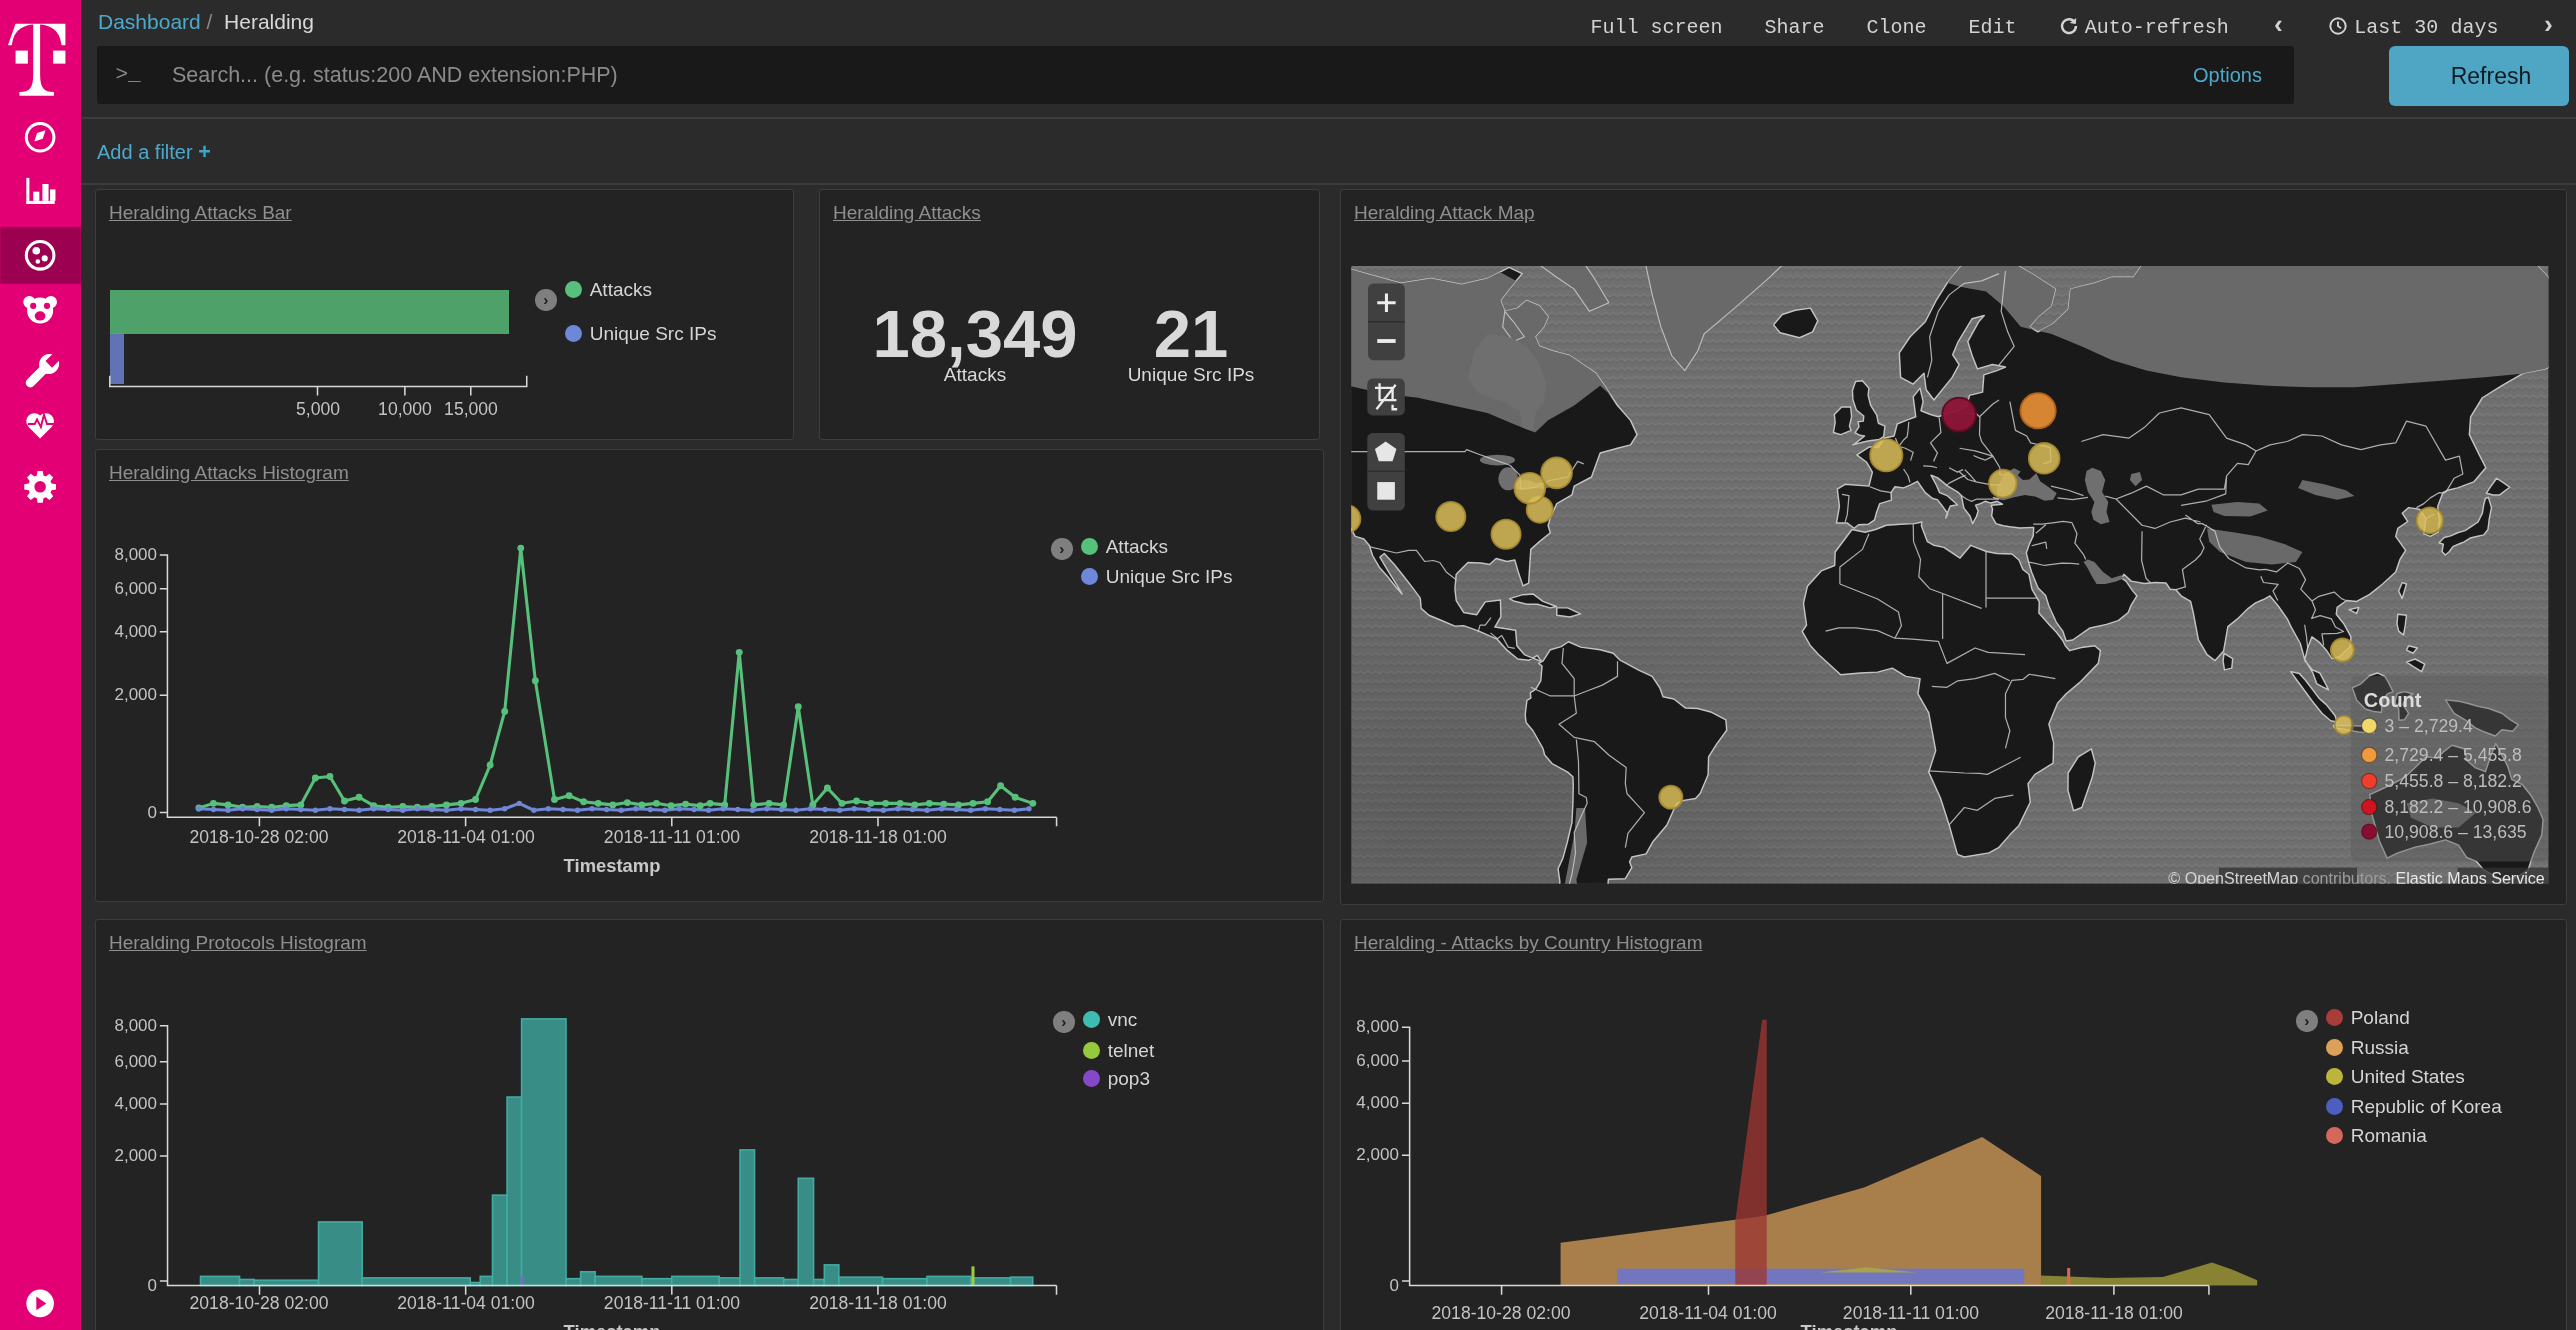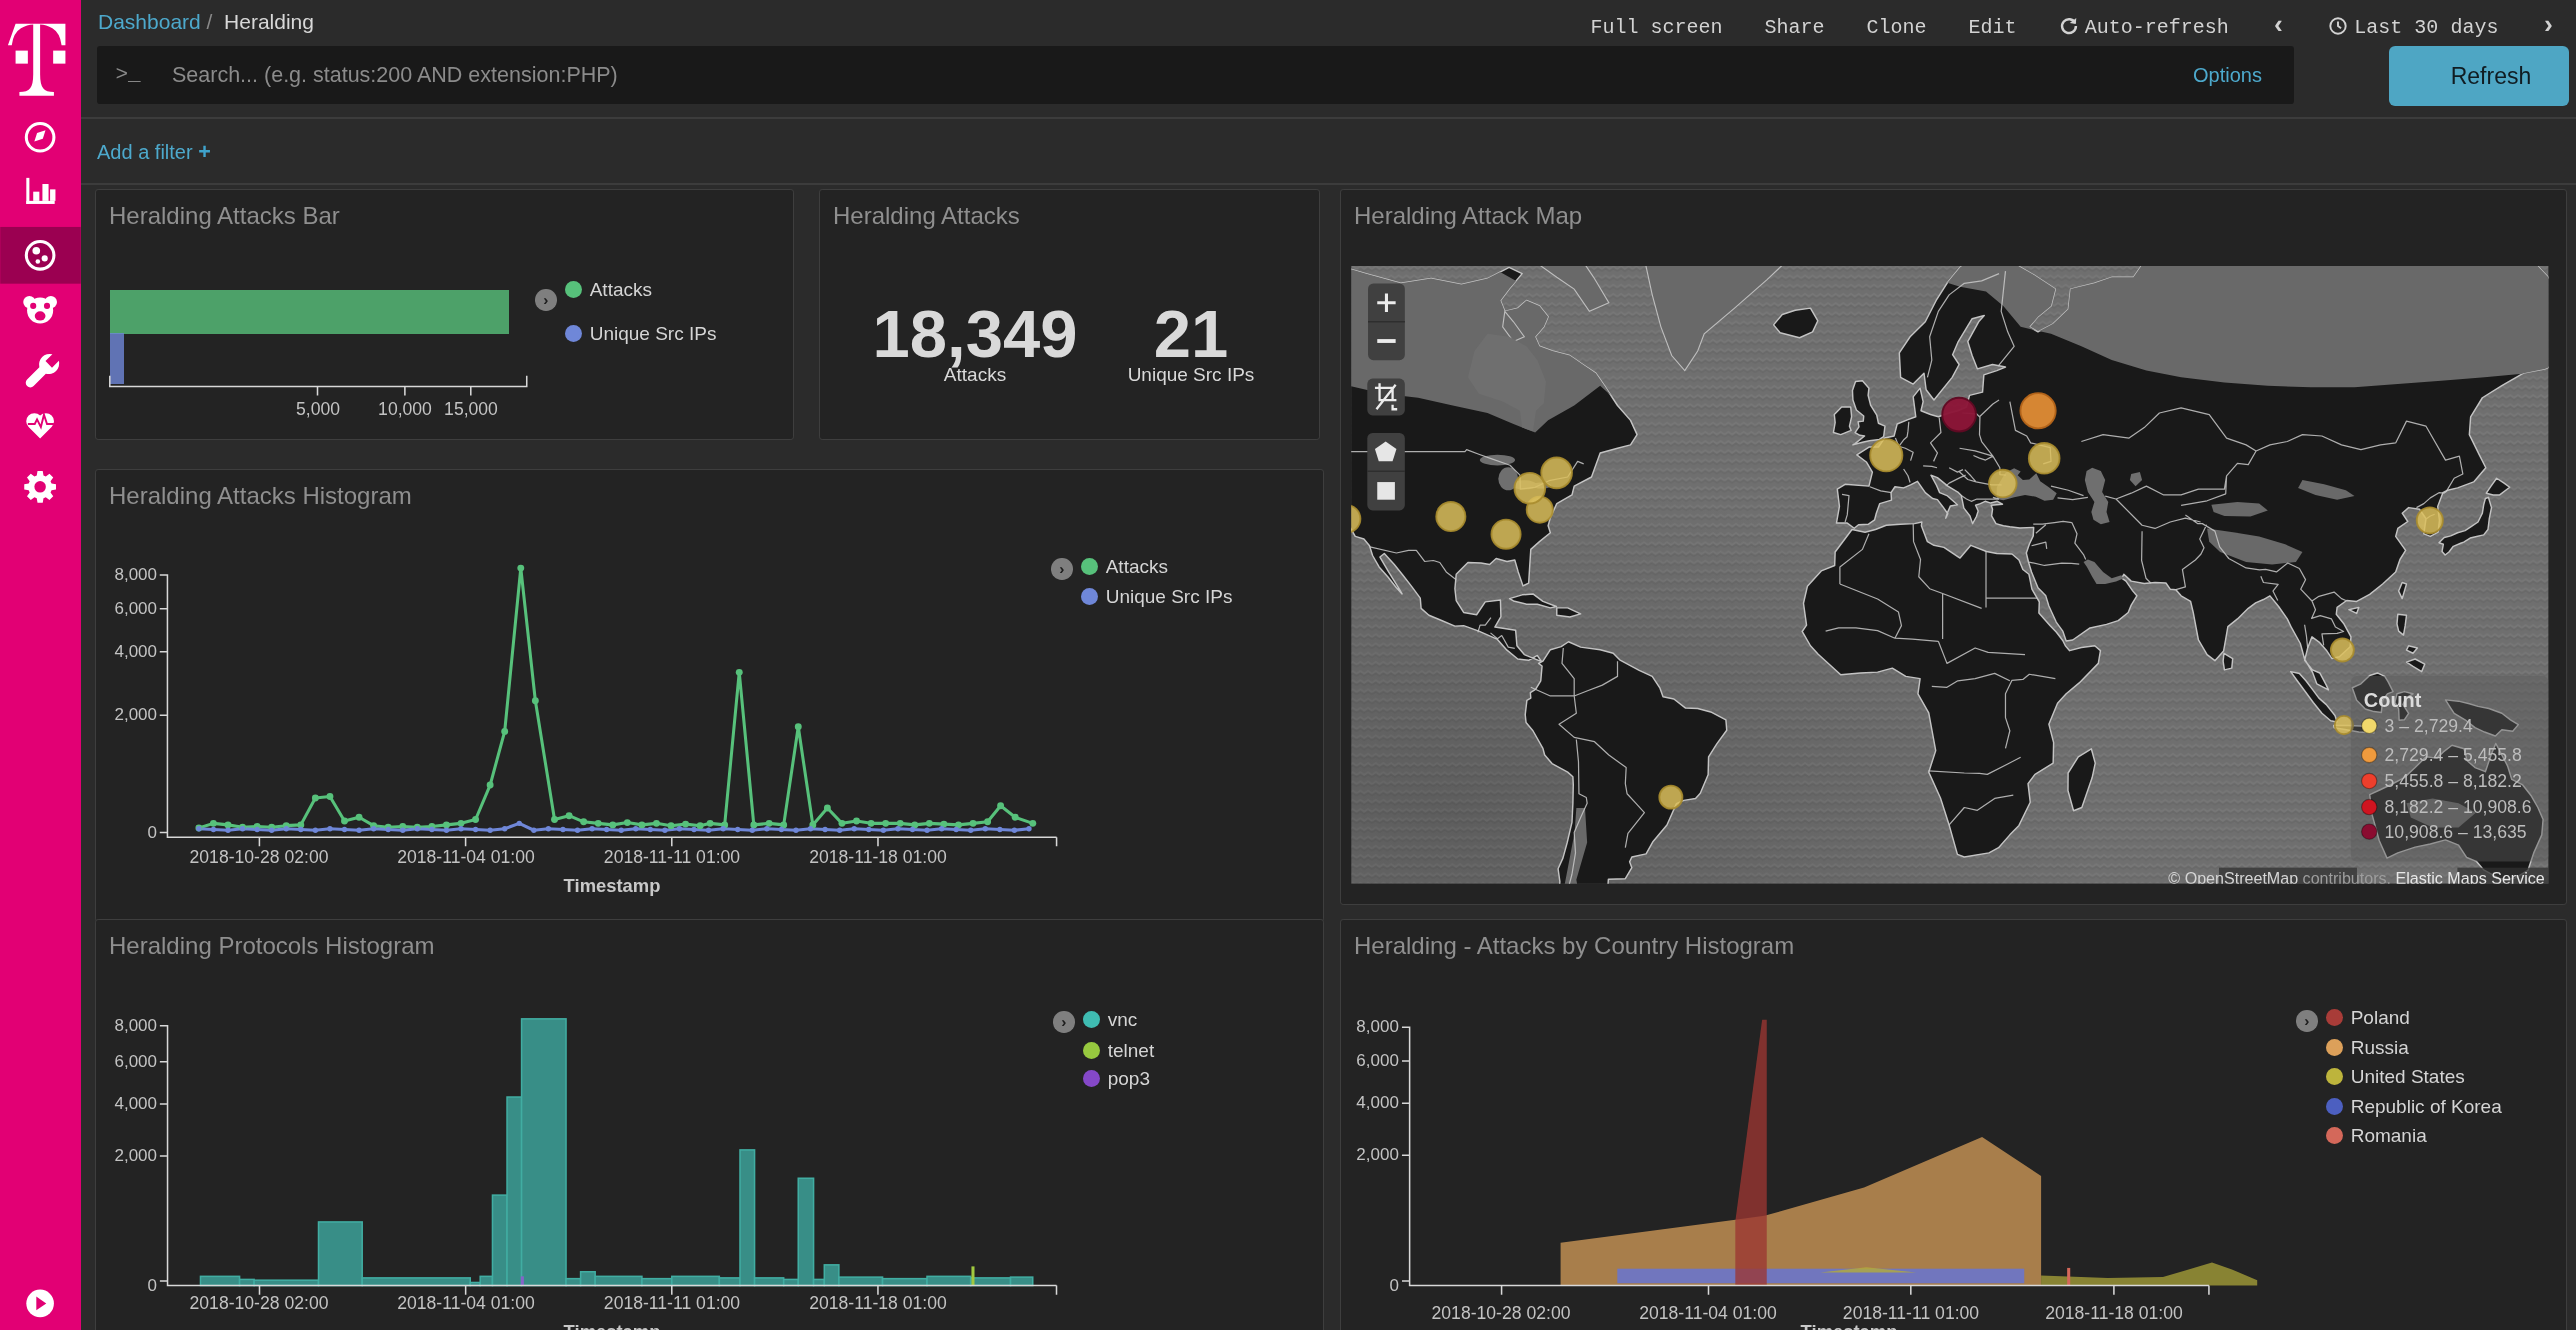--- a/index.html
+++ b/index.html
@@ -14,21 +14,21 @@
   .navlinks span { margin-left:42px; }
   #searchbar { position:absolute; left:97px; top:46px; width:2197px; height:58px; background:#191919; border-radius:3.1px; }
   #prompt { position:absolute; left:18.4px; top:17px; color:#8a8a8a; font-size:21px; font-family:"Liberation Mono",monospace; }
   #placeholder { position:absolute; left:75px; top:17px; color:#8b8b8b; font-size:21.5px; }
   #options { position:absolute; right:32px; top:17.6px; color:#4da9cc; font-size:20px; }
   #refresh { position:absolute; left:2389px; top:46px; width:180px; height:60px; background:#4ea6c4; border-radius:6.1px; color:#101c22; font-size:23px; text-align:center; line-height:60px;padding-left:24px; }
   .sep { position:absolute; left:81px; right:0; height:1.5px; background:#3c3c3c; }
   #addfilter { position:absolute; left:97px; top:140px; font-size:20px; color:#4da9cc; }
   #addfilter b { color:#3fa3cc; font-size:21.5px; }
   .panel { position:absolute; background:#232323; border:0.8px solid #3e3e3e; border-radius:3.1px; }
-  .ptitle { position:absolute; left:13px; top:12.3px; font-size:24px; color:#8f8f8f; }
+  .ptitle { position:absolute; left:13px; top:12.3px; font-size:19px; color:#8f8f8f;text-decoration:underline; }
   .legend { position:absolute; font-size:19px; color:#d5d5d5; }
   .lrow { position:absolute; white-space:nowrap; }
   .dot { display:inline-block; width:17px; height:17px; border-radius:50%; margin-right:7.7px; vertical-align:-2.3px; }
   .larrow { position:absolute; width:21.5px; height:21.5px; border-radius:50%; background:#7f7f7f; color:#1d1d1d; text-align:center; line-height:21.5px; font-size:15.3px; font-weight:bold; }
   .xlab  { position:absolute; font-size:17.6px; color:#c3c3c3; transform:translateX(-50%); white-space:nowrap; }
   .ylab  { position:absolute; font-size:17px; color:#c3c3c3; text-align:right; width:61px; transform:translateY(-50%); }
   .tstamp { position:absolute; font-size:18.4px; font-weight:bold; color:#c8c8c8; transform:translateX(-50%); }
 </style>
 </head>
 <body>
@@ -230,21 +230,21 @@
 <path d="M50 252 v22 h22 M44 258 h6 M50 258 h17 v16 M67 280 v6 h6 M46 286 l25 -32"></path>
 </g>
 <rect x="34" y="317" width="49" height="101" rx="7" fill="#404040"></rect>
 <line x1="34" y1="367" x2="83" y2="367" stroke="#2e2e2e" stroke-width="2"></line>
 <path d="M58 328 l14 10 l-5 16 l-18 0 l-5 -16 Z" fill="#e6e6e6"></path>
 <rect x="47" y="381" width="23" height="23" fill="#e6e6e6"></rect>
 </g>
 </svg>
 </div>
 
-<div class="panel" id="p4" style="left:95px;top:469px;width:1229px;height:453px">
+<div class="panel" id="p4" style="left:95px;top:449px;width:1229px;height:453px">
   <div class="ptitle">Heralding Attacks Histogram</div>
   <svg class="abs" style="left:0;top:0" width="1229" height="453" viewBox="0 0 1603 591">
     <path d="M83 137 L93 137 L93 479 L1253 479 M83 181 L93 181 M83 237 L93 237 M83 320 L93 320 M83 473 L93 473 M213 479 l0 12 M482 479 l0 12 M751 479 l0 12 M1020 479 l0 12 M1253 479 l0 12" fill="none" stroke="#d8d8d8" stroke-width="2"></path>
     <polyline fill="none" stroke="#57c17b" stroke-width="4" stroke-linejoin="round" points="134,467 153,461 172,463 191,466 210,465 229,466 248,464 267,463 286,428 305,426 324,458 343,453 362,464 381,466 400,465 419,466 438,465 457,463 476,461 495,456 514,411 533,341 554,128 573,301 598,456 617,451 636,459 655,461 674,463 693,460 712,463 731,461 750,464 769,462 788,464 801,461 820,463 839,264 858,463 878,461 897,463 916,335 935,463 954,441 973,461 992,458 1011,461 1030,461 1049,461 1068,463 1087,461 1106,462 1125,463 1144,461 1163,459 1180,438 1199,453 1222,461"></polyline>
     <polyline fill="none" stroke="#6f87d8" stroke-width="4" stroke-linejoin="round" points="134,468 153,469 172,470 191,468 210,469 229,470 248,468 267,469 286,470 305,468 324,469 343,470 362,468 381,469 400,470 419,468 438,469 457,470 476,468 495,469 514,470 533,468 552,461 571,470 590,468 609,469 628,470 647,468 666,469 685,470 704,468 723,469 742,470 761,468 780,469 799,470 818,468 837,469 856,470 875,468 894,469 913,470 932,468 951,469 970,470 989,468 1008,469 1027,470 1046,468 1065,469 1084,470 1103,468 1122,469 1141,470 1160,468 1179,469 1198,470 1217,468"></polyline>
       <circle cx="134" cy="467" r="4.5" fill="#57c17b"></circle>
       <circle cx="153" cy="461" r="4.5" fill="#57c17b"></circle>
       <circle cx="172" cy="463" r="4.5" fill="#57c17b"></circle>
       <circle cx="191" cy="466" r="4.5" fill="#57c17b"></circle>
       <circle cx="210" cy="465" r="4.5" fill="#57c17b"></circle>

